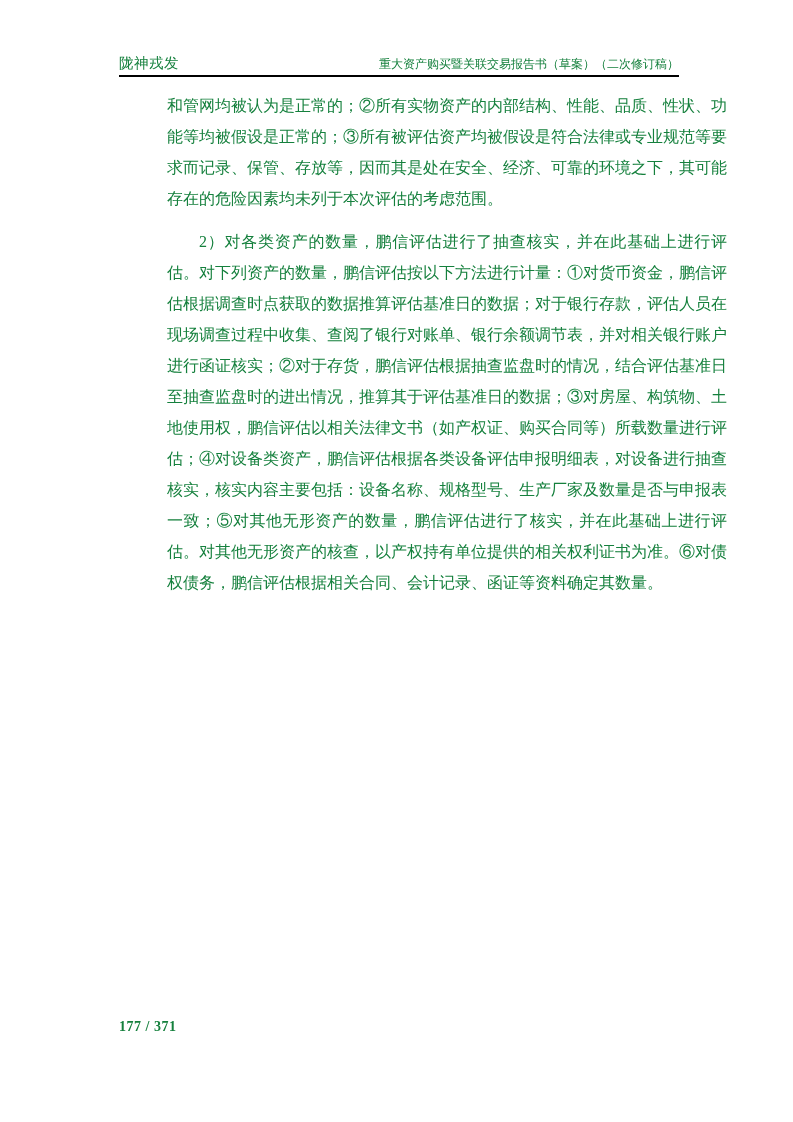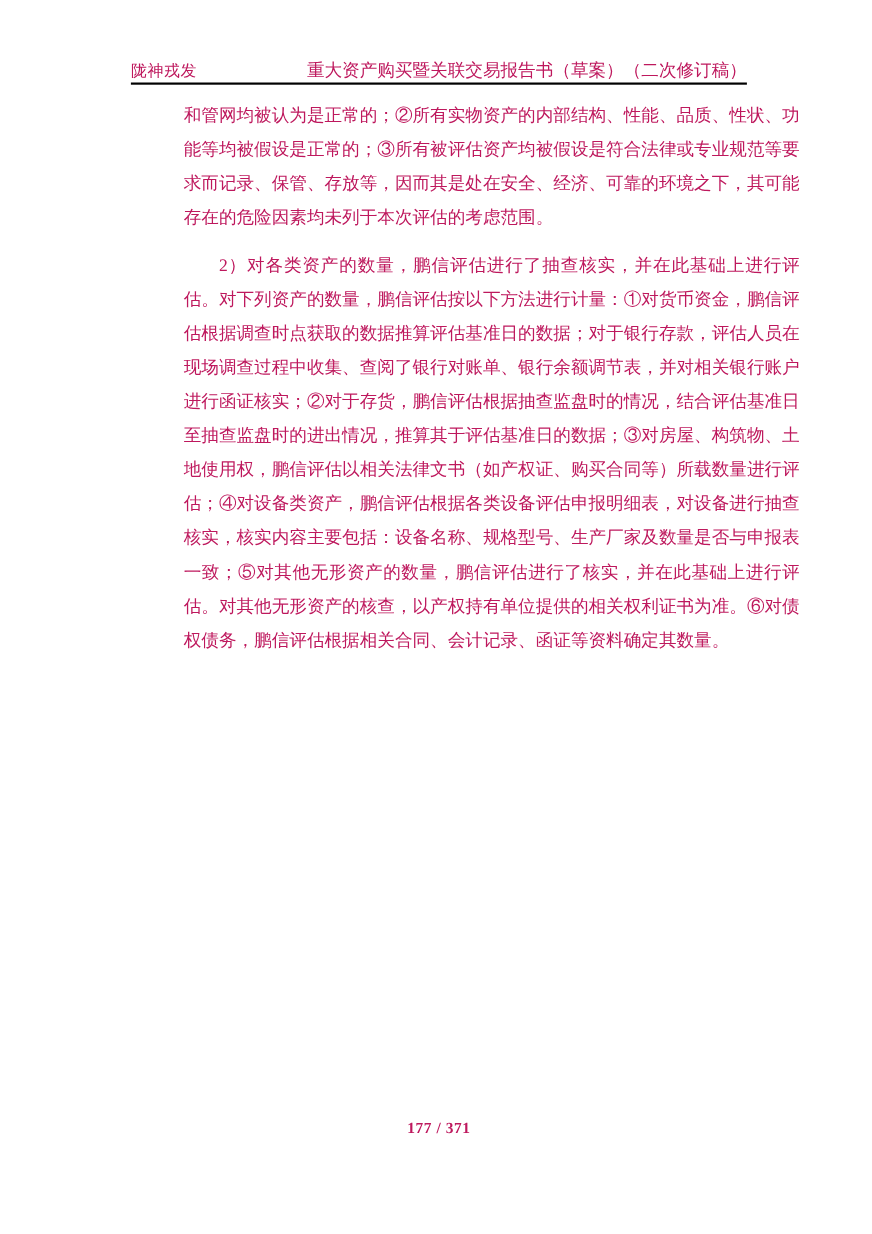--- a/index.html
+++ b/index.html
@@ -3,35 +3,35 @@
 <meta charset="utf-8">
 <style>
   * { margin: 0; padding: 0; box-sizing: border-box; }
   html, body { background: #e9e9e9; }
   .page {
     position: relative;
     width: 793px;
     height: 1122px;
     margin: 0 auto;
     background: #ffffff;
-    color: #be185d;
+    color: #15803d;
     font-family: "Liberation Serif", "DejaVu Serif", serif;
     overflow: hidden;
   }
   .header {
     position: absolute;
     top: 54px;
     left: 119px;
     width: 560px;
     display: flex;
     justify-content: space-between;
     align-items: baseline;
   }
   .header-left  { font-size: 14.5px; letter-spacing: 0.5px; }
-  .header-right { font-size: 16px; }
+  .header-right { font-size: 12px; }
   .header-rule {
     position: absolute;
     top: 75px;
     left: 119px;
     width: 560px;
     height: 2px;
     background: #000000;
   }
   .body {
     position: absolute;
@@ -44,21 +44,21 @@
     text-justify: inter-ideograph;
     margin-left: 48px;
   }
   .body p { margin: 0 0 12px 0; }
   .body p.indent { text-indent: 2em; }
   .footer {
     position: absolute;
     top: 1019px;
     left: 119px;
     width: 560px;
-    text-align: center;
+    text-align: left;
     font-size: 14px;
     font-weight: bold;
     letter-spacing: 0.5px;
   }
 </style>
 </head>
 <body>
 
 <div class="page">
 

